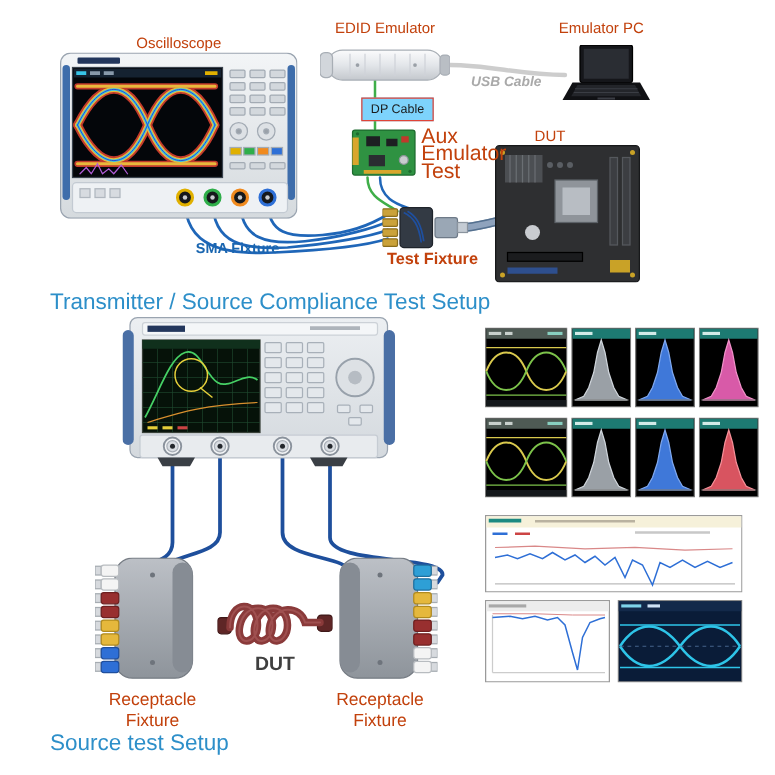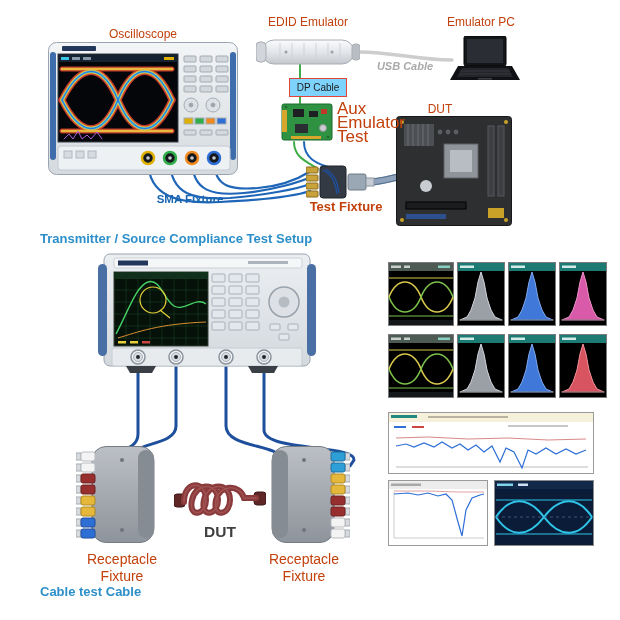--- a/index.html
+++ b/index.html
@@ -6,21 +6,21 @@
   .canvas{position:relative;width:620px;height:620px;background:#ffffff;overflow:hidden;
           font-family:"Liberation Sans",sans-serif;color:#1b1b1b;}
   .abs{position:absolute;}
   .overlay{position:absolute;left:0;top:0;z-index:1;}
   .device{position:absolute;z-index:2;line-height:0;}
   .shot{position:absolute;z-index:2;line-height:0;}
   .label{position:absolute;z-index:3;font-size:12px;text-align:center;color:#c2410c;}
   .label .ln{display:block;line-height:14px;}
   .small-label{font-size:14px;line-height:12px;}
   .aux-label{font-size:17px;line-height:13px;text-align:left;}
-  .title{position:absolute;z-index:3;font-size:13px;font-weight:700;color:var(--section-title,#2d8fc9);}
+  .title{position:absolute;z-index:3;font-size:18px;font-weight:400;color:var(--section-title,#2d8fc9);}
   .usb-label{color:var(--usb-label,#a9a9a9);font-size:11px;font-weight:600;}
   .sma-label{color:var(--sma-label,#1a66b0);font-size:11.5px;font-weight:700;}
   .dut-big{font-size:15.5px;font-weight:600;color:#3f3f3f;}
   .dp-box{position:absolute;z-index:3;border:1.5px solid var(--dp-border,#e04438);background:#7dd3fc;
           font-size:10px;display:flex;align-items:center;justify-content:center;}
   .cable-sma{stroke:var(--sma-cable,#1f66b8);}
   .cable-blue{stroke:var(--cable-blue,#1e4f9c);}
   .cable-green{stroke:var(--cable-green,#3fae49);}
   .mount-gray{fill:#9aa0a6;stroke:#cfd5db;}
   .mount-blue{fill:#3f78d9;stroke:#7fa8ef;}
@@ -550,15 +550,15 @@
 
   <div class="label small-label" style="left:76px;top:552px;width:92px;">
     <span class="ln small-label">Receptacle</span>
     <span class="ln small-label" style="margin-top:3px;">Fixture</span>
   </div>
   <div class="label small-label" style="left:258px;top:552px;width:92px;">
     <span class="ln small-label">Receptacle</span>
     <span class="ln small-label" style="margin-top:3px;">Fixture</span>
   </div>
 
-  <div class="title" style="left:40px;top:584px;">Cable test Cable</div>
+  <div class="title" style="left:40px;top:584px;">Source test Setup</div>
 
 </div>
 
 </body></html>

